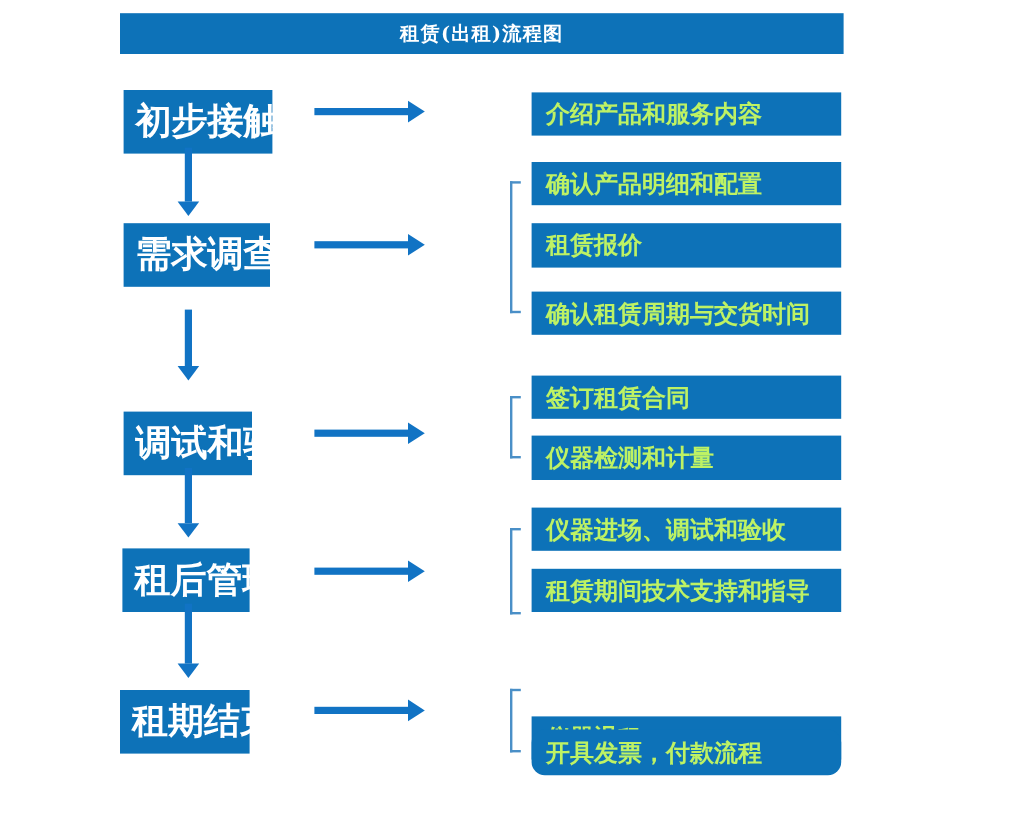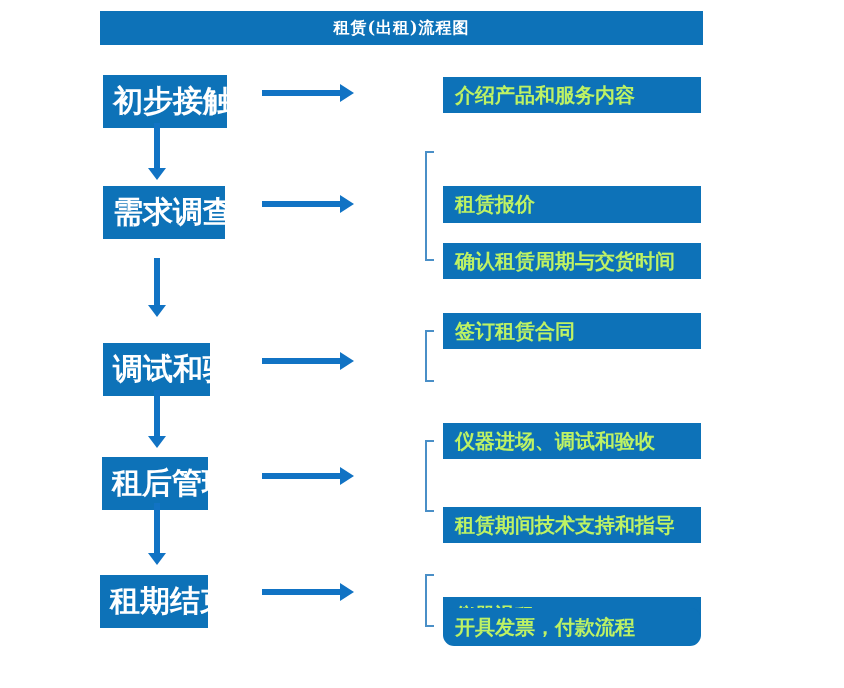--- a/index.html
+++ b/index.html
@@ -118,24 +118,26 @@
   <div class="arrow-right" style="top:473px;"></div>
   <div class="arrow-right" style="top:589px;"></div>
 
   <div class="bracket" style="top:151px; height:110px;"></div>
   <div class="bracket" style="top:330px; height:52px;"></div>
   <div class="bracket" style="top:440px; height:72px;"></div>
   <div class="bracket" style="top:574px; height:53px;"></div>
 
   <div class="detail" style="top:77px;">介绍产品和服务内容</div>
 
+  <div class="detail" style="top:135px;">确认产品明细和配置</div>
   <div class="detail" style="top:186px; height:37px;">租赁报价</div>
   <div class="detail" style="top:243px;">确认租赁周期与交货时间</div>
 
   <div class="detail" style="top:313px;">签订租赁合同</div>
+  <div class="detail" style="top:363px; height:37px;">仪器检测和计量</div>
 
   <div class="detail" style="top:423px;">仪器进场、调试和验收</div>
-  <div class="detail" style="top:507px;">租赁期间技术支持和指导</div>
+  <div class="detail" style="top:474px;">租赁期间技术支持和指导</div>
 
   <div class="detail" style="top:558px;margin-top:39px;">仪器退租</div>
   <div class="detail" style="top:608px; height:38px;border-radius:11px;">开具发票，付款流程</div>
 
 </div>
 
 </body></html>

